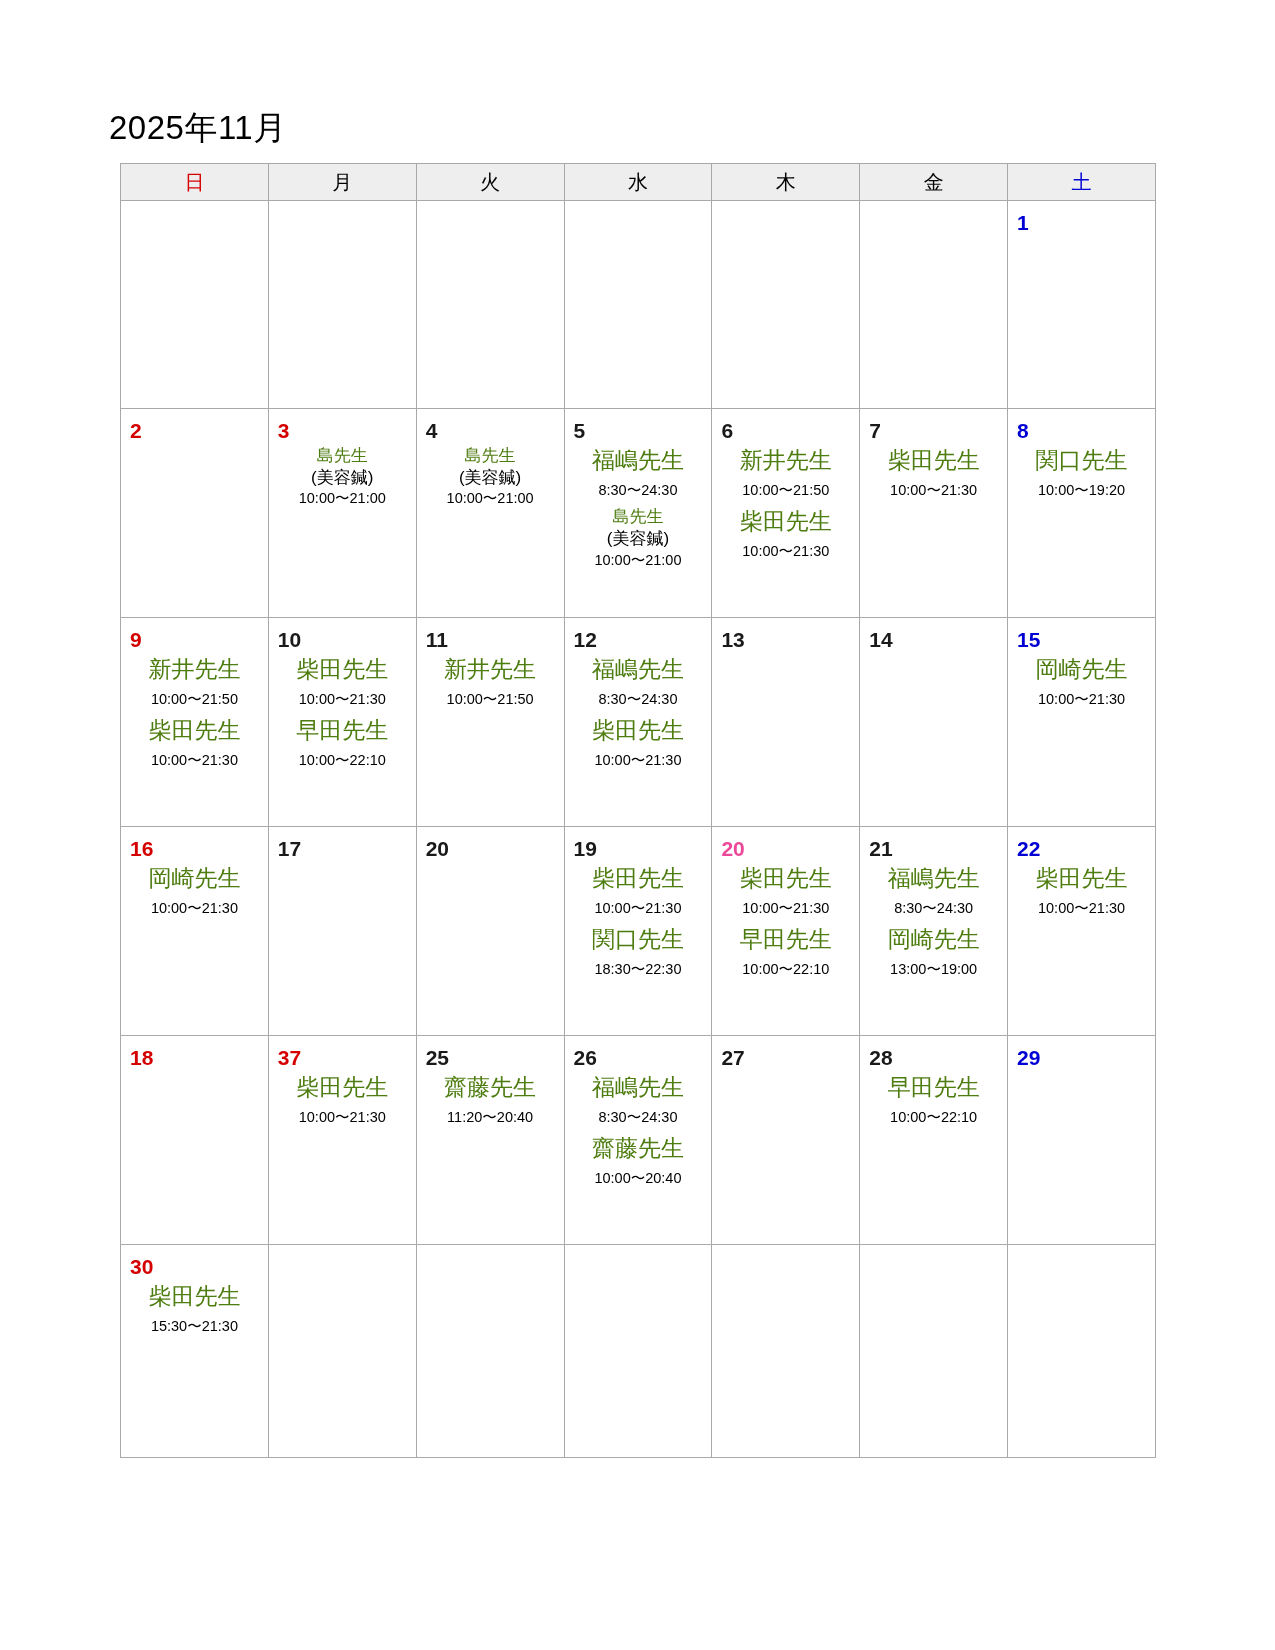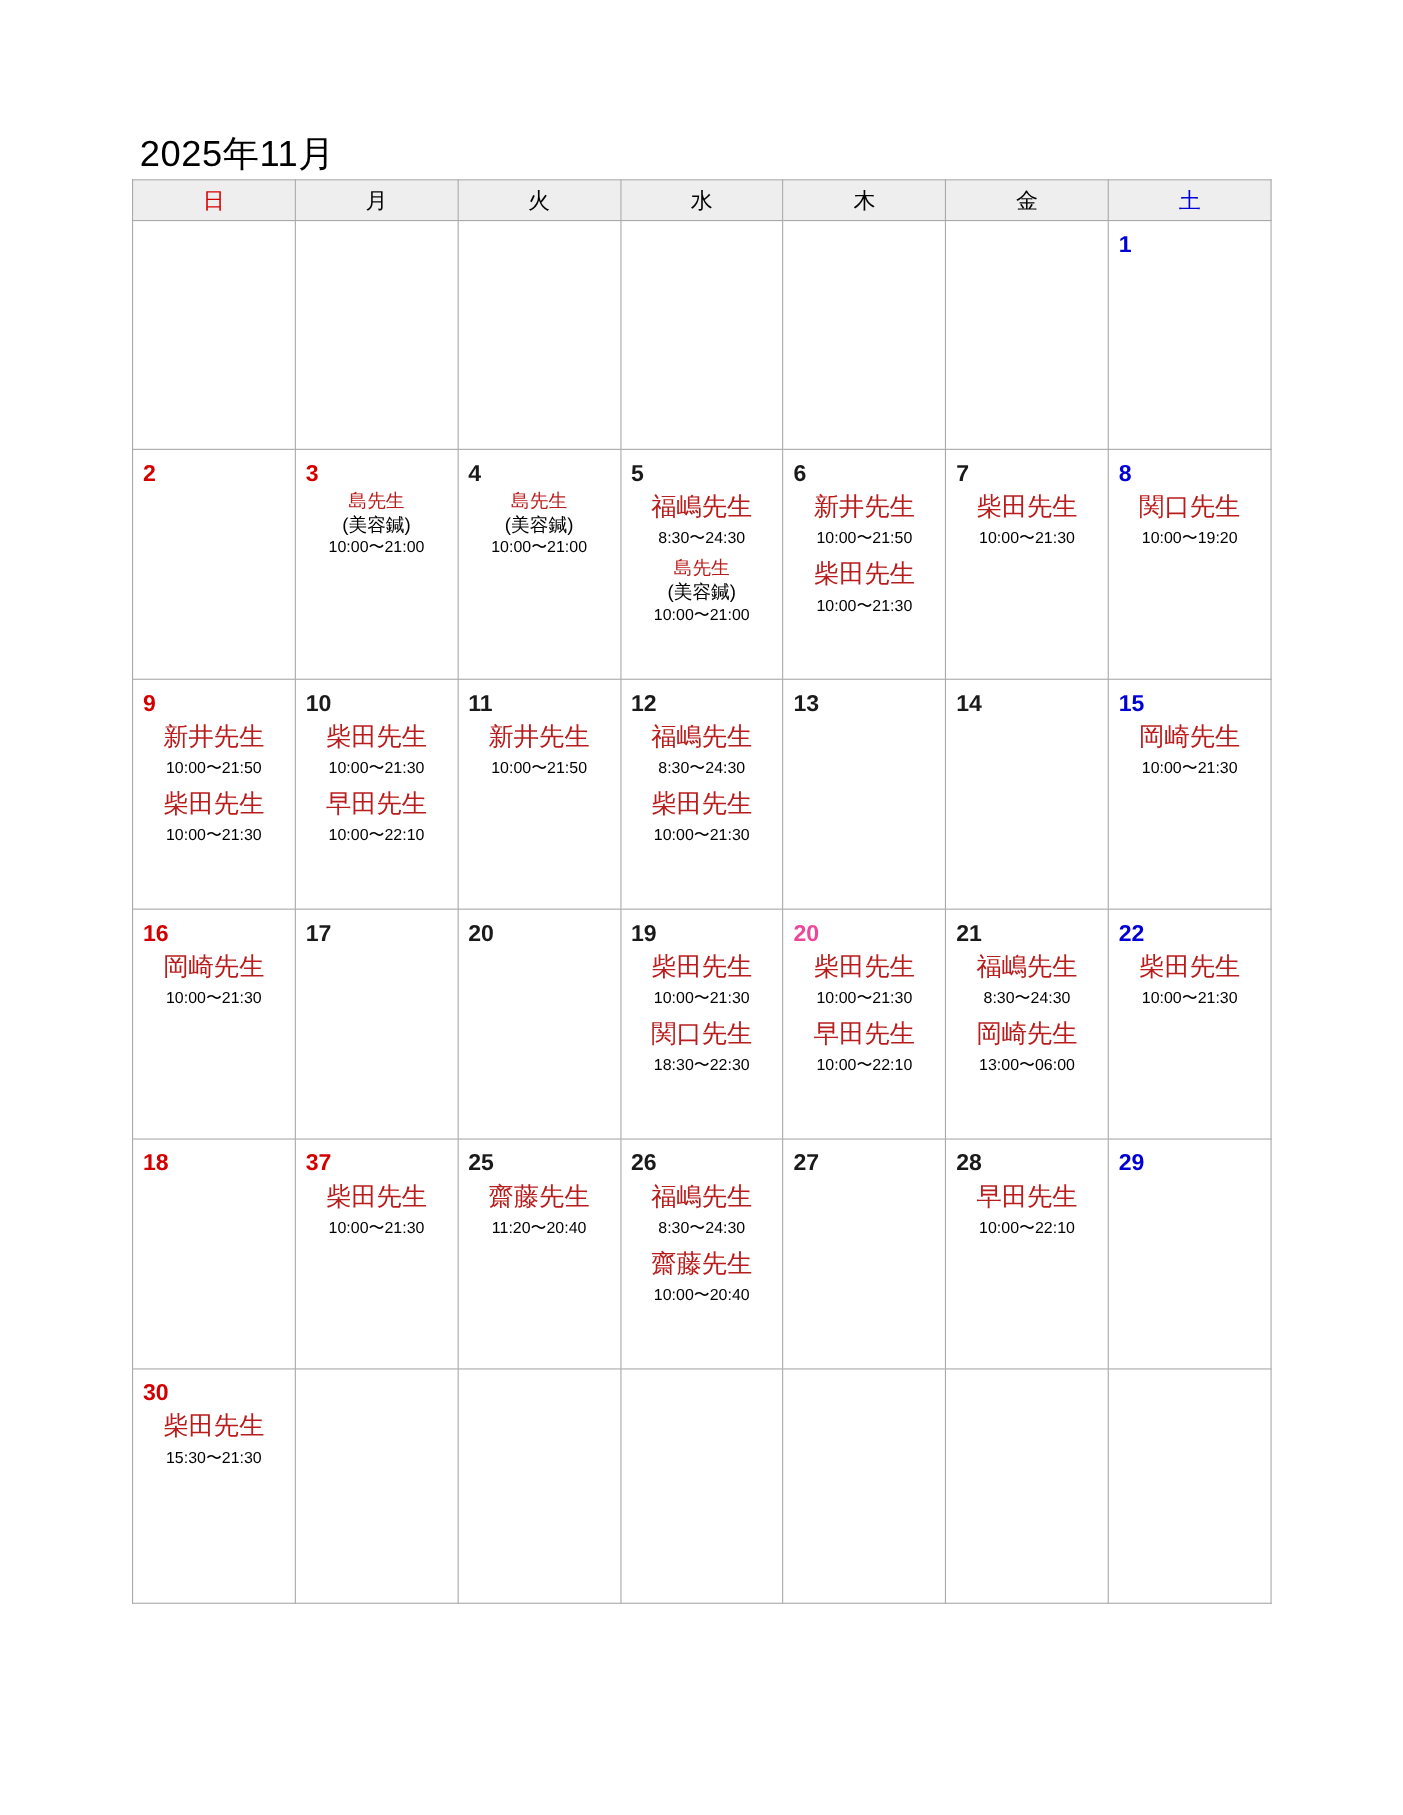--- a/index.html
+++ b/index.html
@@ -15,27 +15,26 @@
     -webkit-font-smoothing: antialiased;
   }
   .page {
     position: relative;
     width: 1275px;
     height: 1650px;
     box-sizing: border-box;
   }
   .title {
     position: absolute;
-    left: 127px;
+    left: 109px;
     top: 108px;
     font-size: 33px;
     letter-spacing: 0.5px;
     color: #000;
     line-height: 1.2;
-    margin-top: 12px;
   }
   table.calendar {
     position: absolute;
     left: 120px;
     top: 163px;
     width: 1036px;
     border-collapse: collapse;
     table-layout: fixed;
   }
   table.calendar th, table.calendar td {
@@ -77,21 +76,21 @@
   .events {
     padding: 4px 4px 0 4px;
     text-align: center;
   }
   .ev {
     margin-bottom: 2px;
   }
   .ev .name {
     font-size: 23px;
     line-height: 1.38;
-    color: #b91c1c;
+    color: #4d7c0f;
     white-space: nowrap;
   }
   .ev .name.small {
     font-size: 17px;
     line-height: 1.3;
   }
   .ev .sub {
     font-size: 17px;
     line-height: 1.25;
   }
@@ -327,21 +326,21 @@
           </td>
           <td class="day r4">
             <div class="daynum wd">21</div>
             <div class="events">
               <div class="ev">
                 <div class="name">福嶋先生</div>
                 <div class="time">8:30〜24:30</div>
               </div>
               <div class="ev">
                 <div class="name">岡崎先生</div>
-                <div class="time">13:00〜06:00</div>
+                <div class="time">13:00〜19:00</div>
               </div>
             </div>
           </td>
           <td class="day r4">
             <div class="daynum sat">22</div>
             <div class="events">
               <div class="ev">
                 <div class="name">柴田先生</div>
                 <div class="time">10:00〜21:30</div>
               </div>

